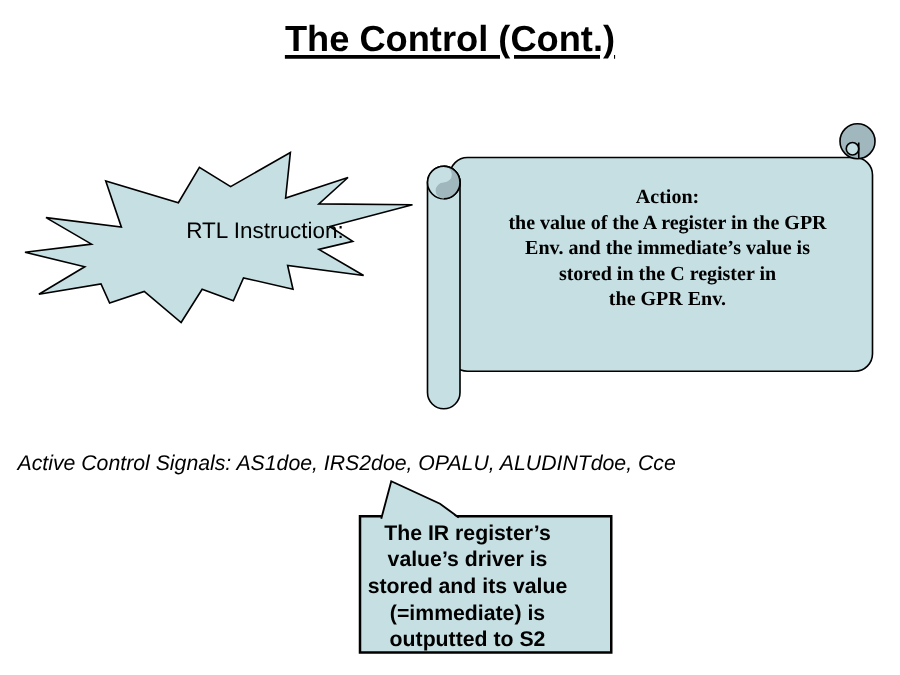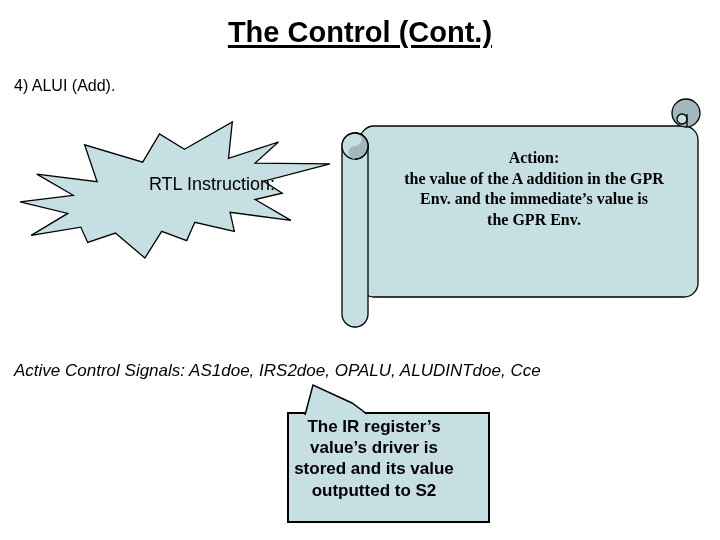--- a/index.html
+++ b/index.html
@@ -58,34 +58,35 @@
 
     <g>
       <rect class="callout-rect" x="288" y="413" width="201" height="109"></rect>
       <path class="tail-fill" d="M 305 416 L 313 385 L 352 403 L 368 416 Z"></path>
       <path class="tail-line" d="M 305 415 L 313 385 L 352 403 L 367 414"></path>
     </g>
   </svg>
 
   <div class="txt page-title">The Control (Cont.)</div>
 
-  <div class="txt subtitle">4) ALUI (Add).</div>
 
   <div class="txt starburst-text">
       <div>RTL Instruction:</div>
     </div>
 
   <div class="txt scroll-text">
       <div>Action:</div>
-      <div>the value of the A addition in the GPR</div>
+      <div>the value of the A register in the GPR</div>
       <div>Env. and the immediate’s value is</div>
+      <div>stored in the C register in</div>
       <div>the GPR Env.</div>
     </div>
 
   <div class="txt signals">Active Control Signals: AS1doe, IRS2doe, OPALU, ALUDINTdoe, Cce</div>
 
   <div class="txt callout-text">
       <div>The IR register’s</div>
       <div>value’s driver is</div>
       <div>stored and its value</div>
+      <div>(=immediate) is</div>
       <div>outputted to S2</div>
     </div>
 </div>
 
 </body></html>

